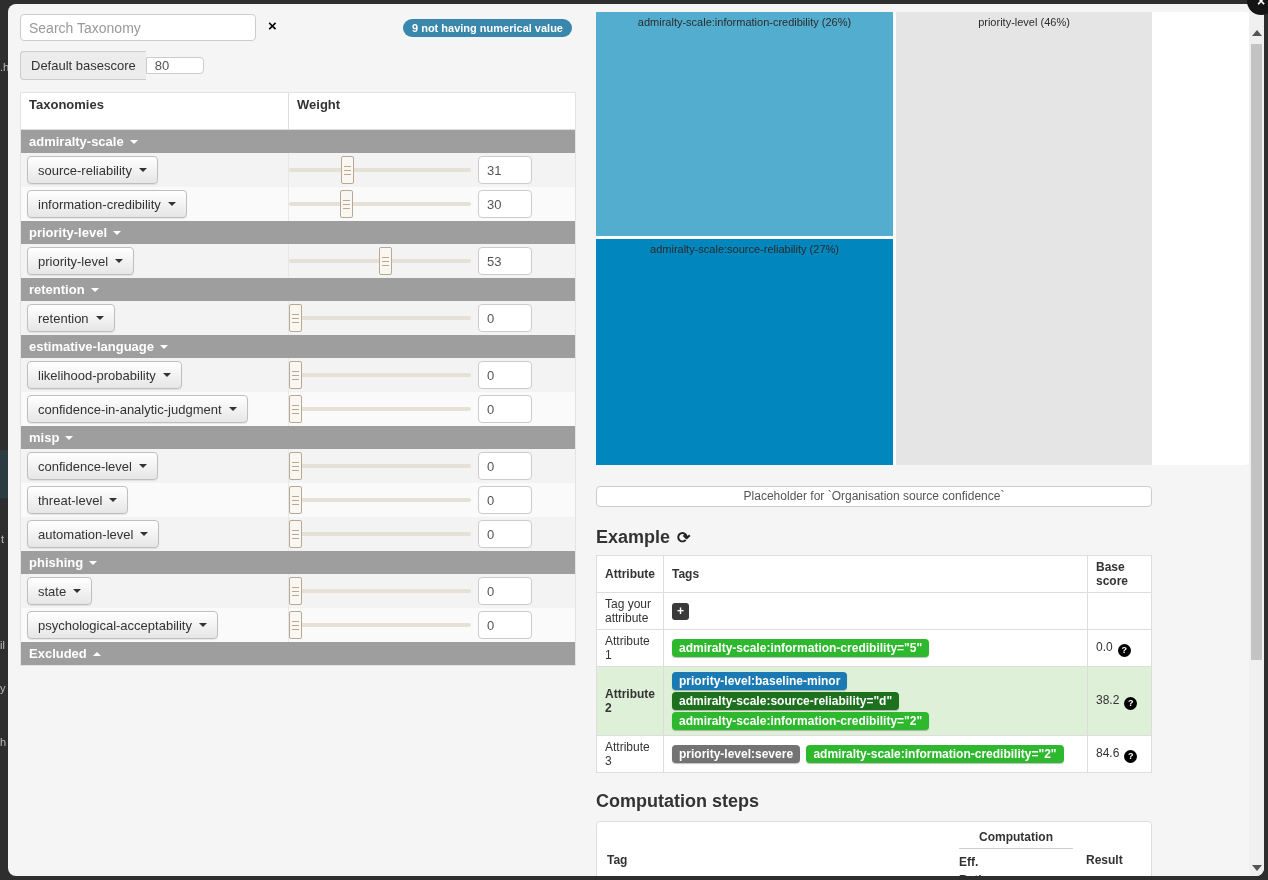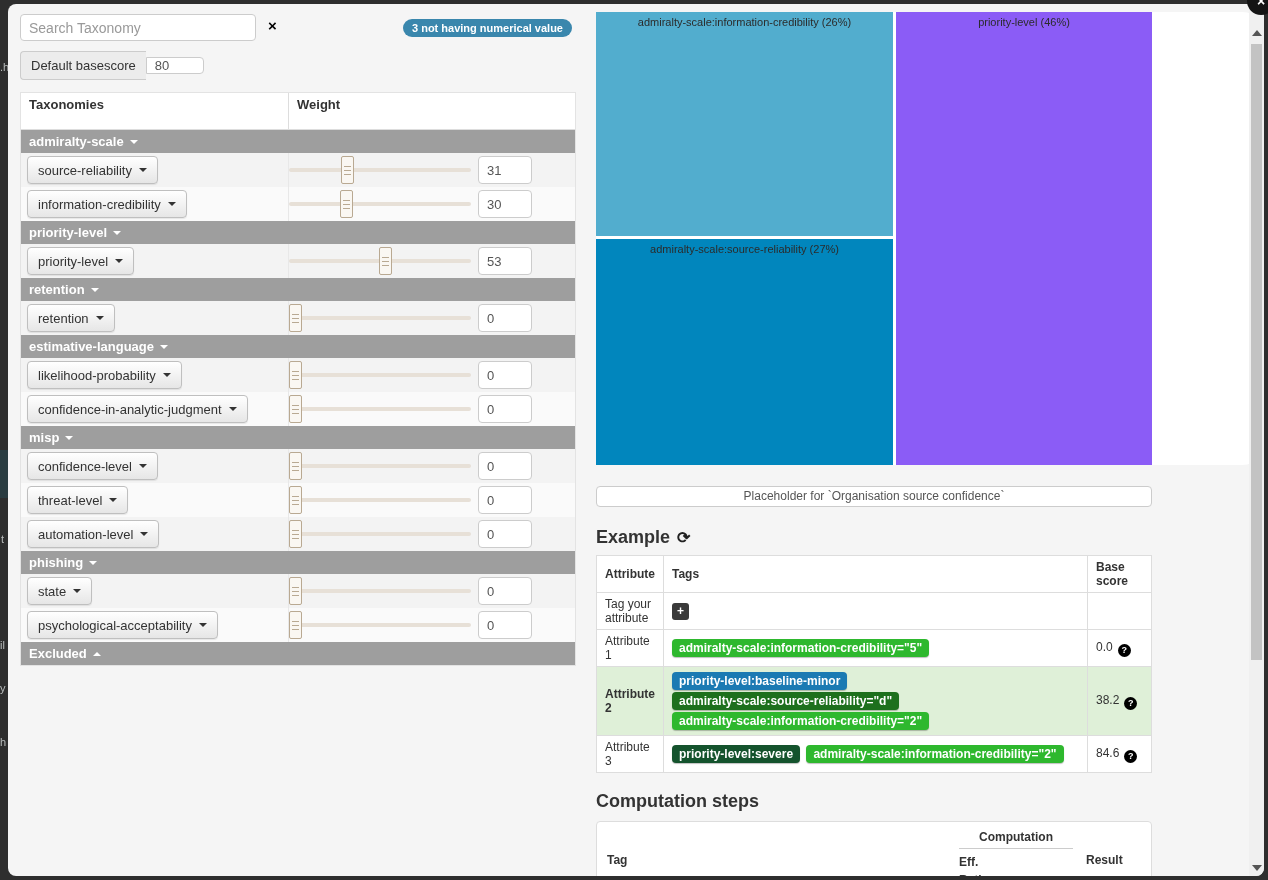--- a/index.html
+++ b/index.html
@@ -105,21 +105,21 @@
 <div class="bg-teal"></div>
 
 <div class="close-btn">×</div>
 
 <div class="modal">
 
   <div class="left-panel">
     <div class="search-row">
       <input class="search-input" type="text" placeholder="Search Taxonomy" style="">
       <span class="search-clear">×</span>
-      <span class="badge">3 not having numerical value</span>
+      <span class="badge">9 not having numerical value</span>
     </div>
 
     <div class="basescore-row">
       <span class="basescore-label">Default basescore</span>
       <input class="basescore-input" type="text" value="80" style="">
     </div>
 
     <div class="tax-table">
       <div class="tax-head">
         <div>Taxonomies</div>
@@ -330,21 +330,21 @@
 
   <div class="right-panel">
 
     <div class="treemap">
       <div class="tm-cell tm-a" style="background-color: rgb(82, 173, 206);">
         <div class="tm-label">admiralty-scale:information-credibility (26%)</div>
       </div>
       <div class="tm-cell tm-b" style="background-color: rgb(1, 134, 189);">
         <div class="tm-label">admiralty-scale:source-reliability (27%)</div>
       </div>
-      <div class="tm-cell tm-c" style="background-color: #8b5cf6;">
+      <div class="tm-cell tm-c" style="background-color: #e5e5e5;">
         <div class="tm-label">priority-level (46%)</div>
       </div>
     </div>
 
     <div class="org-placeholder">Placeholder for `Organisation source confidence`</div>
 
     <div class="section-title">
       <span>Example</span>
       <span class="refresh-icon">⟳</span>
     </div>
@@ -375,21 +375,21 @@
           <td>
             <span class="tag" style="background-color: rgb(27, 122, 179);">priority-level:baseline-minor</span>
             <span class="tag" style="background-color: rgb(29, 112, 29);">admiralty-scale:source-reliability="d"</span>
             <span class="tag" style="background-color: rgb(46, 184, 46);">admiralty-scale:information-credibility="2"</span>
           </td>
           <td class="score"><span>38.2</span><span class="q-icon">?</span></td>
         </tr>
         <tr>
           <td class="attr-name">Attribute 3</td>
           <td>
-            <span class="tag" style="background-color: #14532d;">priority-level:severe</span>
+            <span class="tag" style="background-color: #737373;">priority-level:severe</span>
             <span class="tag" style="background-color: rgb(46, 184, 46);">admiralty-scale:information-credibility="2"</span>
           </td>
           <td class="score"><span>84.6</span><span class="q-icon">?</span></td>
         </tr>
       </tbody>
     </table>
 
     <div class="section-title" style="margin-top:18px">
       <span>Computation steps</span>
     </div>

